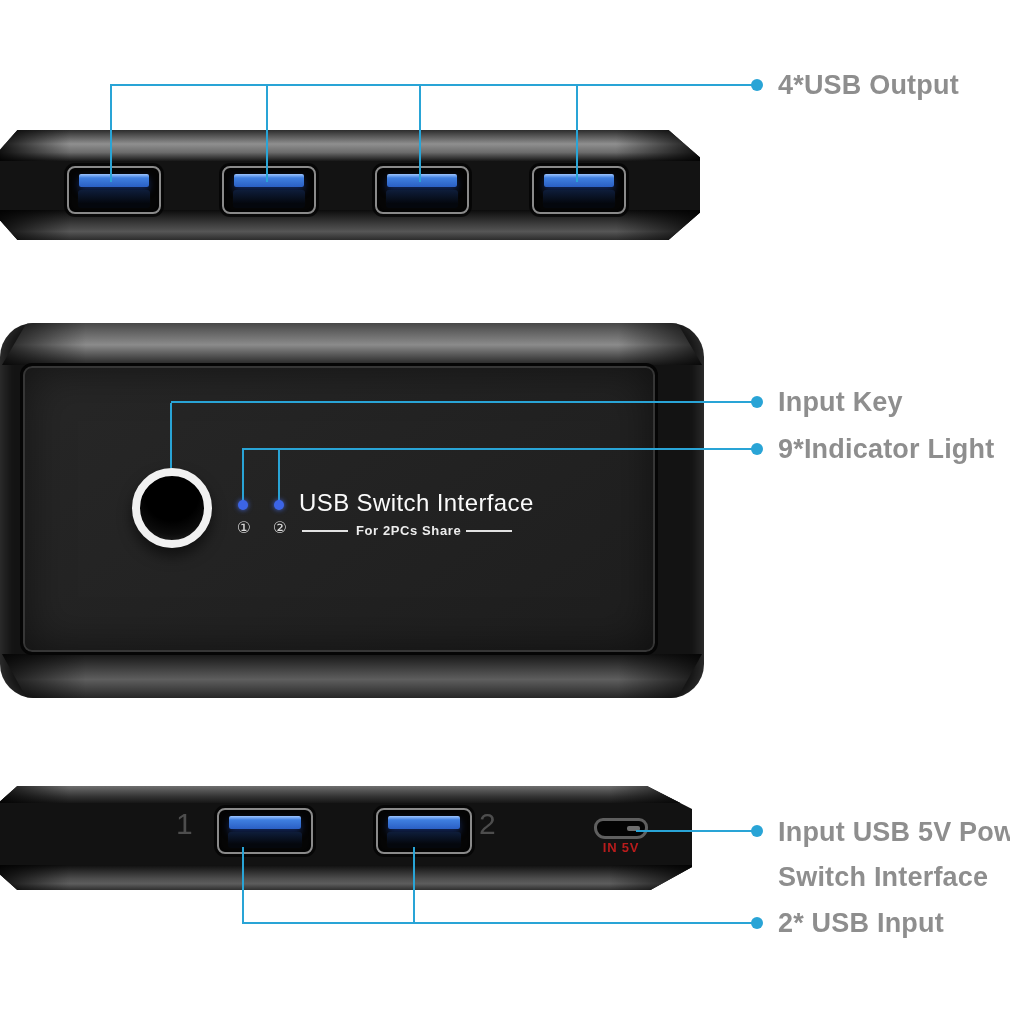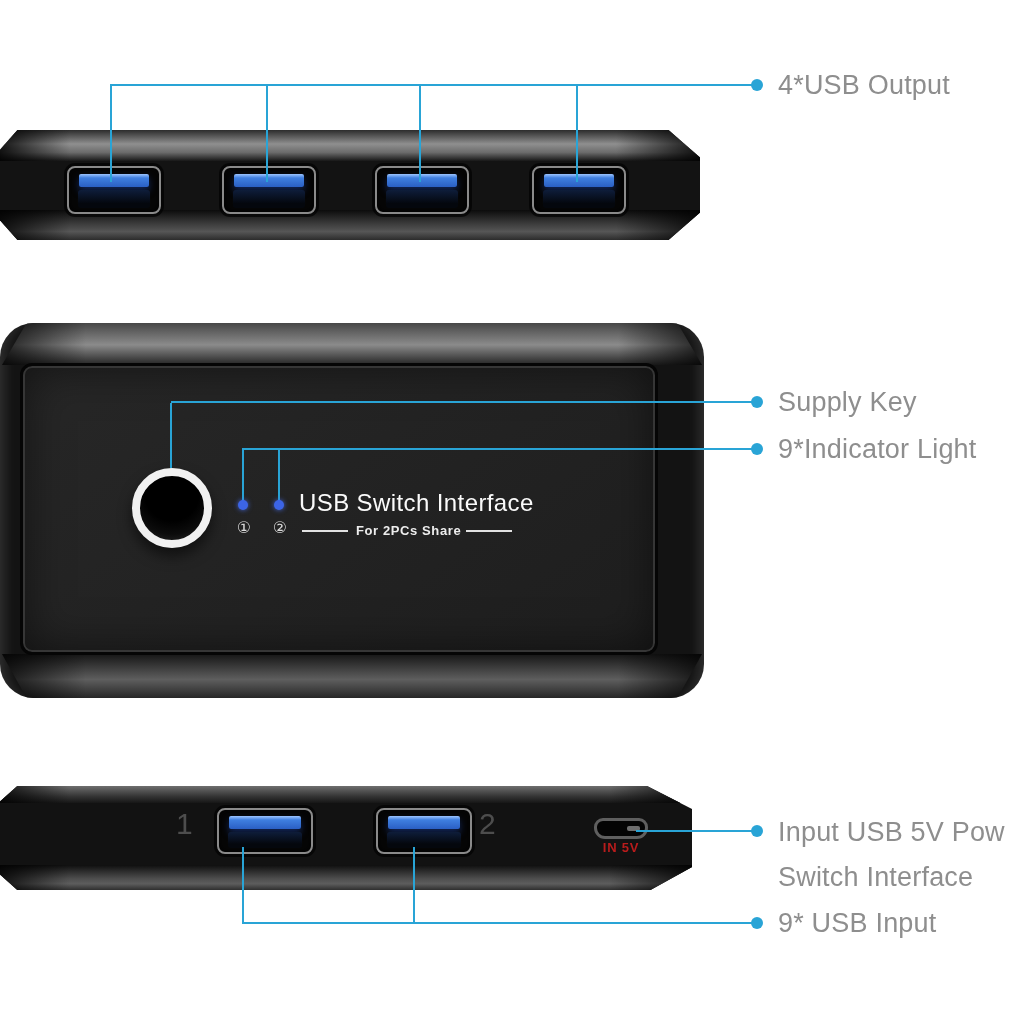--- a/index.html
+++ b/index.html
@@ -7,21 +7,21 @@
     width:1010px;height:1010px;overflow:hidden;position:relative;
     background:var(--background,#fff);
     font-family:"Liberation Sans","DejaVu Sans",sans-serif;
   }
 
   
   .cline{position:absolute;background:var(--accent,#29a4d6);}
   .cdot{position:absolute;width:12px;height:12px;border-radius:50%;background:var(--accent,#29a4d6);}
   .clabel{
     position:absolute;color:var(--label-text,#8e8e8e);
-    font-size:27px;line-height:28px;white-space:nowrap;letter-spacing:.2px;
+    font-size:27px;line-height:28px;white-space:nowrap;letter-spacing:.2px;font-weight:bold;
   }
 
   
   .usb-port{
     position:absolute;background:#060606;border:2px solid #8a8a8a;border-radius:8px;
     box-shadow:0 0 0 3px rgba(0,0,0,.65), inset 0 0 6px #000;
   }
   .usb-port .tongue{
     position:absolute;left:10px;right:10px;top:6px;height:13px;border-radius:2px;
     background:linear-gradient(180deg,#9cc4ff 0%,var(--usb-blue,#3f7fe0) 30%,#2a5fc4 100%);
@@ -161,21 +161,21 @@
 
 <div class="device-mid">
   <div class="mid-face-top"></div>
   <div class="mid-face-bottom"></div>
   <div class="mid-panel"></div>
 </div>
 
 <div class="cline" style="left:170px;top:403px;width:2px;height:101px;"></div>
 <div class="cline" style="left:171px;top:401px;width:586px;height:2px;"></div>
 <div class="cdot" style="left:751px;top:396px;"></div>
-<div class="clabel" style="left:778px;top:388px;">Supply Key</div>
+<div class="clabel" style="left:778px;top:388px;">Input Key</div>
 
 <div class="cline" style="left:242px;top:448px;width:515px;height:2px;"></div>
 <div class="cline" style="left:242px;top:450px;width:2px;height:51px;"></div>
 <div class="cline" style="left:278px;top:450px;width:2px;height:51px;"></div>
 <div class="cdot" style="left:751px;top:443px;"></div>
 <div class="clabel" style="left:778px;top:435px;">9*Indicator Light</div>
 
 <div class="switch-button"></div>
 <div class="led" style="left:238px;top:500px;"></div>
 <div class="led" style="left:274px;top:500px;"></div>
@@ -207,13 +207,13 @@
 
 <div class="cline" style="left:636px;top:830px;width:121px;height:2px;"></div>
 <div class="cdot" style="left:751px;top:825px;"></div>
 <div class="clabel" style="left:778px;top:818px;">Input USB 5V Pow</div>
 <div class="clabel" style="left:778px;top:863px;">Switch Interface</div>
 
 <div class="cline" style="left:242px;top:847px;width:2px;height:76px;"></div>
 <div class="cline" style="left:413px;top:847px;width:2px;height:76px;"></div>
 <div class="cline" style="left:242px;top:922px;width:515px;height:2px;"></div>
 <div class="cdot" style="left:751px;top:917px;"></div>
-<div class="clabel" style="left:778px;top:909px;">9* USB Input</div>
+<div class="clabel" style="left:778px;top:909px;">2* USB Input</div>
 
 </body></html>

